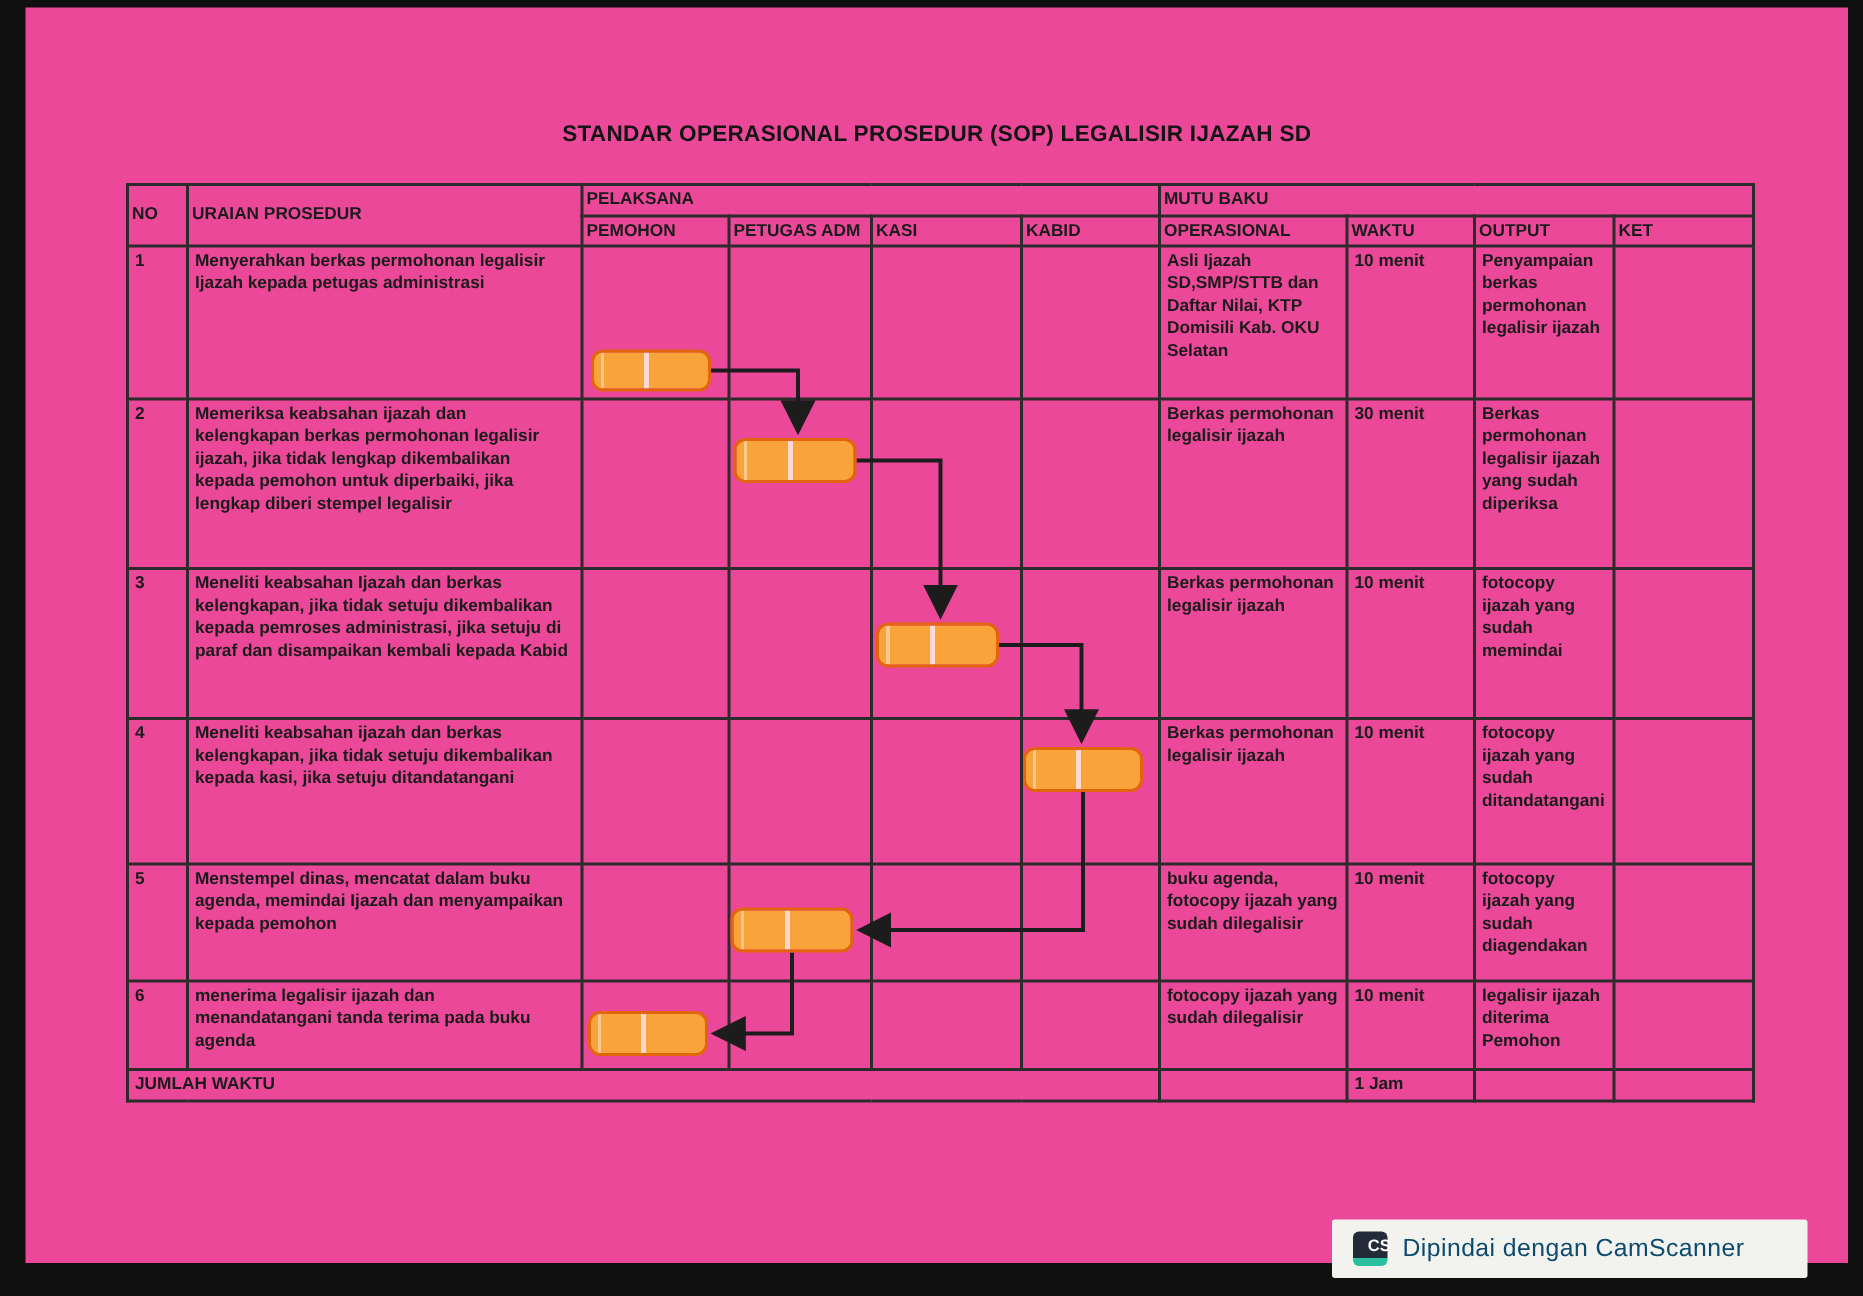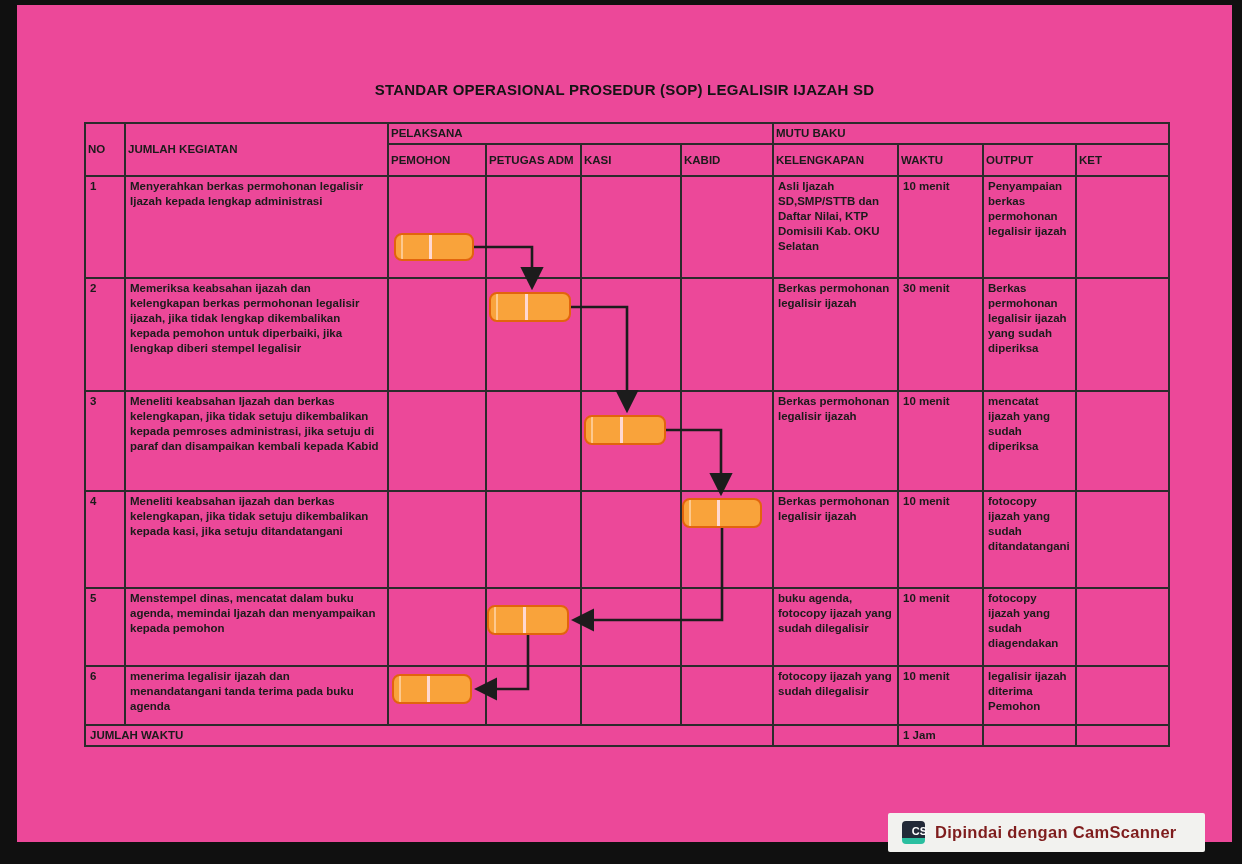--- a/index.html
+++ b/index.html
@@ -51,21 +51,21 @@
     padding:0 14px; border-radius:2px;
   }
   .cs-icon {
     width:23px; height:23px; border-radius:4px;
     background:linear-gradient(180deg,#232a38 0 76%, #2bbfa0 76% 100%);
     color:#ffffff; font-size:11px; font-weight:700;
     display:flex; align-items:center; justify-content:center;
     padding-bottom:4px;
     padding-left:12px;
   }
-  .wm-text { color:#7f1d1d; font-size:16.5px; letter-spacing:.3px;font-weight:bold; }
+  .wm-text { color:#0c4a6e; font-size:16.5px; letter-spacing:.3px; }
 </style>
 </head>
 <body>
 
 <div class="page">
 
   <div class="doc-title">STANDAR OPERASIONAL PROSEDUR (SOP) LEGALISIR IJAZAH SD</div>
 
   <div class="table-wrap">
     <table class="sop">
@@ -77,38 +77,38 @@
         <col style="width:100px">
           <col style="width:92px">
           <col style="width:125px">
           <col style="width:85px">
         <col style="width:93px">
           <col style="width:93px">
       </colgroup>
       <tbody>
           <tr style="height:21px">
         <th rowspan="2">NO</th>
-        <th rowspan="2">JUMLAH KEGIATAN</th>
+        <th rowspan="2">URAIAN PROSEDUR</th>
         <th colspan="4">PELAKSANA</th>
         <th colspan="4">MUTU BAKU</th>
       </tr>
-      <tr style="height:32px">
+      <tr style="height:20px">
         <th>PEMOHON</th>
         <th>PETUGAS ADM</th>
         <th>KASI</th>
         <th>KABID</th>
-        <th>KELENGKAPAN</th>
+        <th>OPERASIONAL</th>
         <th>WAKTU</th>
         <th>OUTPUT</th>
         <th>KET</th>
       </tr>
 
       <tr style="height:102px">
         <td class="c-no">1</td>
-        <td>Menyerahkan berkas permohonan legalisir Ijazah kepada lengkap administrasi</td>
+        <td>Menyerahkan berkas permohonan legalisir Ijazah kepada petugas administrasi</td>
         <td class="c-flow"></td>
         <td class="c-flow"></td>
         <td class="c-flow"></td>
         <td class="c-flow"></td>
         <td>Asli Ijazah SD,SMP/STTB dan Daftar Nilai, KTP Domisili Kab. OKU Selatan</td>
         <td class="c-waktu">10 menit</td>
         <td>Penyampaian berkas permohonan legalisir ijazah</td>
         <td></td>
       </tr>
 
@@ -127,21 +127,21 @@
 
       <tr style="height:100px">
         <td class="c-no">3</td>
         <td>Meneliti keabsahan Ijazah dan berkas kelengkapan, jika tidak setuju dikembalikan kepada pemroses administrasi, jika setuju di paraf dan disampaikan kembali kepada Kabid</td>
         <td class="c-flow"></td>
         <td class="c-flow"></td>
         <td class="c-flow"></td>
         <td class="c-flow"></td>
         <td>Berkas permohonan legalisir ijazah</td>
         <td class="c-waktu">10 menit</td>
-        <td>mencatat ijazah yang sudah diperiksa</td>
+        <td>fotocopy ijazah yang sudah memindai</td>
         <td></td>
       </tr>
 
       <tr style="height:97px">
         <td class="c-no">4</td>
         <td>Meneliti keabsahan ijazah dan berkas kelengkapan, jika tidak setuju dikembalikan kepada kasi, jika setuju ditandatangani</td>
         <td class="c-flow"></td>
         <td class="c-flow"></td>
         <td class="c-flow"></td>
         <td class="c-flow"></td>

